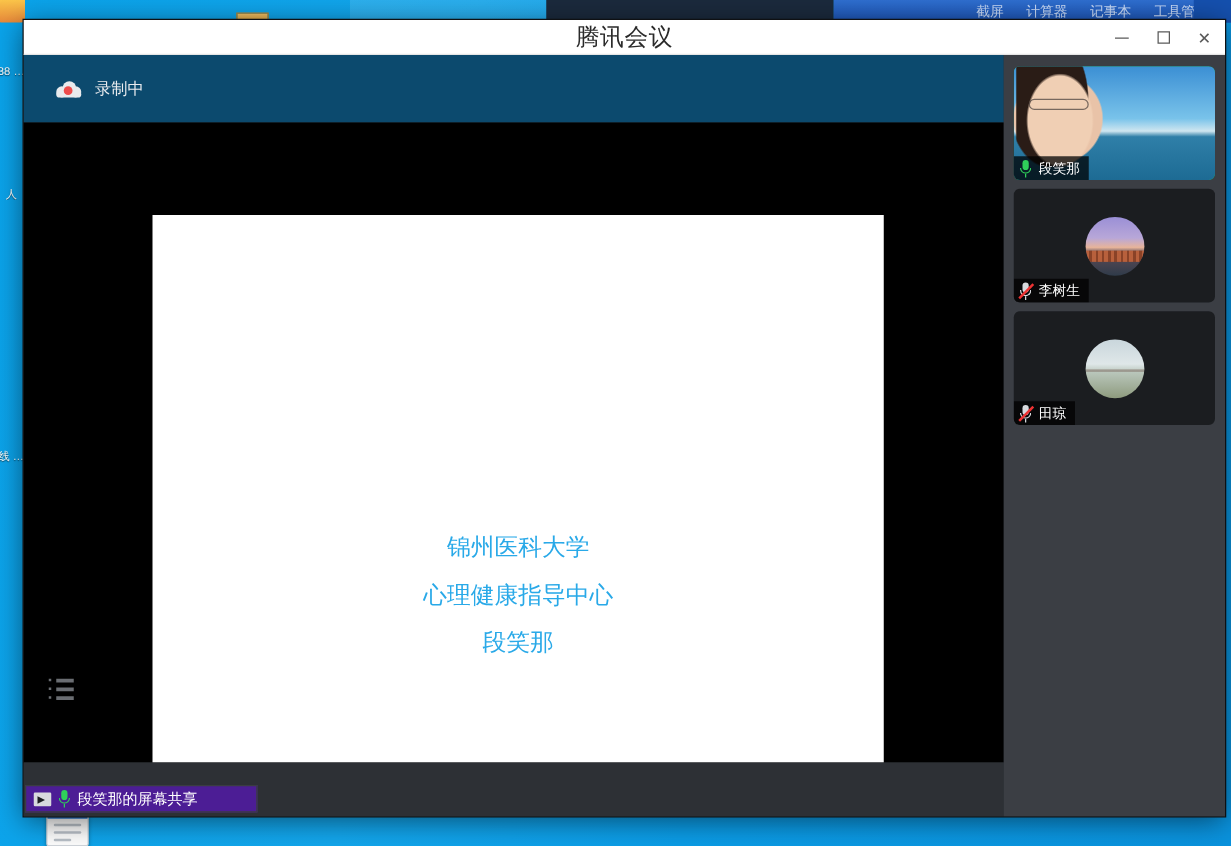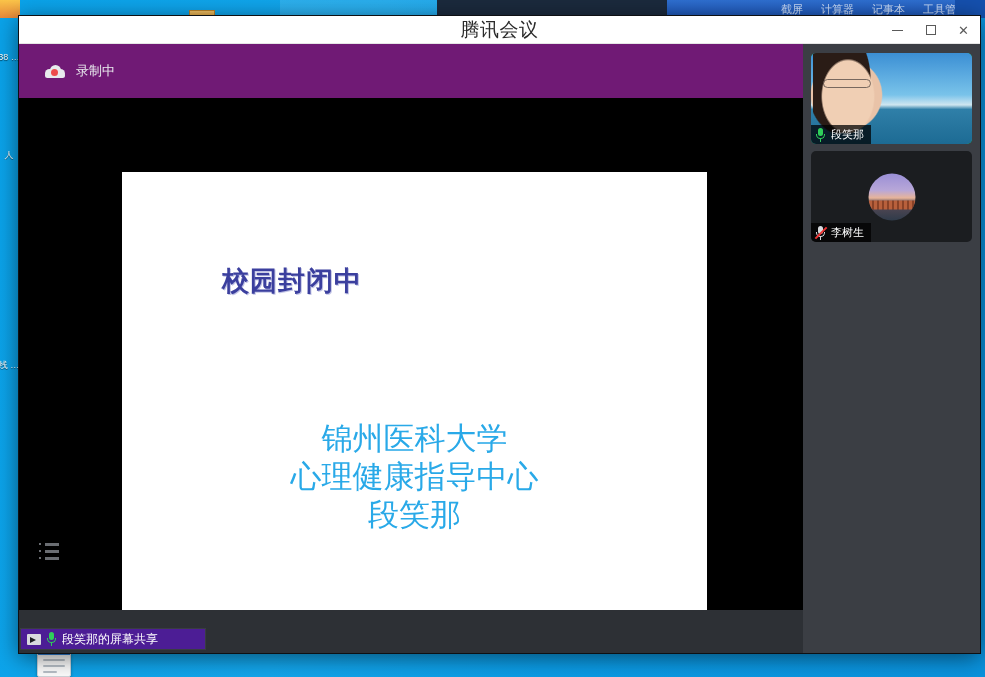--- a/index.html
+++ b/index.html
@@ -96,21 +96,21 @@
   .max-glyph { width:10px; height:10px; border:1px solid #5a5a5a; }
 
   
   #window-body {
     position:relative; width:961px; height:609px; background:#2b2e33;
   }
 
   
   #share-header {
     position:absolute; left:0; top:0; width:784px; height:54px;
-    background:#701a75;
+    background:#0c4a6e;
     display:flex; align-items:center; padding-left:26px; gap:11px;
   }
   #rec-cloud { position:relative; width:20px; height:13px; }
   #rec-cloud .c {
     position:absolute; background:#e8eaed; border-radius:50%;
   }
   #rec-cloud .c1 { left:0;  top:4px; width:9px;  height:9px; }
   #rec-cloud .c2 { left:5px; top:0;  width:11px; height:11px; }
   #rec-cloud .c3 { left:11px;top:4px; width:9px;  height:9px; }
   #rec-cloud .base { left:0; top:8px; width:20px; height:5px; border-radius:3px; }
@@ -131,21 +131,21 @@
   }
   #slide-title {
     position:absolute; left:100px; top:88px; width:420px;
     color:#3b3f9e; font-size:27px; line-height:42px;
     font-weight:bold; letter-spacing:1px;
     text-shadow:1px 1px 0 rgba(120,125,200,.45);
     font-family:"Liberation Serif","DejaVu Serif",serif;
   }
   #slide-sub {
     position:absolute; left:0; top:248px; width:585px;
-    text-align:center; color:#29a9e8; font-size:31px; line-height:38px;
+    text-align:center; color:#29a9e8; font-size:19px; line-height:38px;
     font-family:"Liberation Serif","DejaVu Serif",serif;
   }
   
   #list-icon {
     position:absolute; left:16px; top:440px; width:28px; height:26px;
     display:flex; flex-direction:column; justify-content:center; gap:4px; padding-left:4px;
   }
   #list-icon .row { display:flex; align-items:center; gap:4px; }
   #list-icon .row .bullet { width:2px; height:2px; background:#6a6d72; }
   #list-icon .row .line { width:14px; height:3px; background:#6a6d72; }
@@ -348,21 +348,20 @@
           <div class="c c3"></div>
         <div class="c base"></div>
           <div class="dot"></div>
       </div>
       <span id="rec-label">录制中</span>
     </div>
 
     <div id="stage">
       <div id="slide">
         <div id="slide-title">
-          <div>校园封闭中</div>
         </div>
         <div id="slide-sub">
           <div>锦州医科大学</div>
           <div>心理健康指导中心</div>
           <div>段笑那</div>
         </div>
       </div>
       <div id="list-icon">
         <div class="row">
             <span class="bullet"></span>
@@ -409,20 +408,34 @@
           <span class="mic off">
             <span class="cap"></span>
               <span class="arc"></span>
               <span class="stem"></span>
               <span class="slash"></span>
           </span>
           <span class="nm">李树生</span>
         </div>
       </div>
 
+      <div class="ptile">
+        <div class="avatar" id="av-5">
+          <div class="horizon"></div>
+        </div>
+        <div class="badge">
+          <span class="mic off">
+            <span class="cap"></span>
+              <span class="arc"></span>
+              <span class="stem"></span>
+              <span class="slash"></span>
+          </span>
+          <span class="nm">田琼</span>
+        </div>
+      </div>
 
 
     </div>
   </div>
 </div>
 
 <div id="share-status">
   <span class="scr-icon"></span>
   <span class="mic on">
     <span class="cap"></span>

